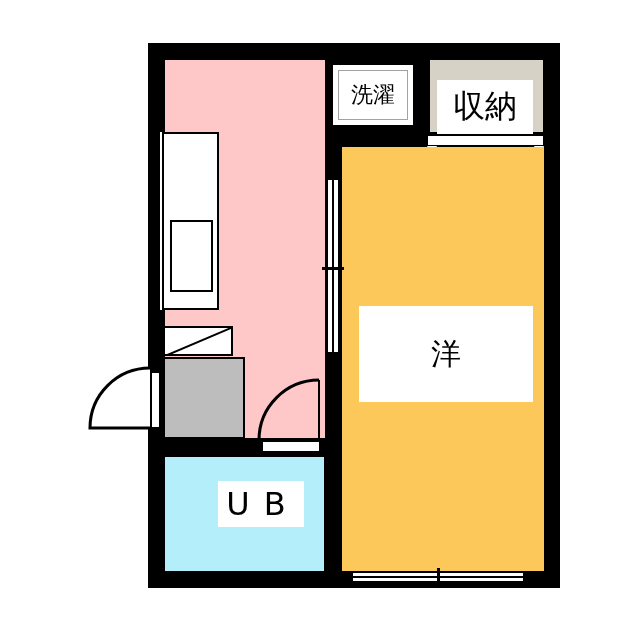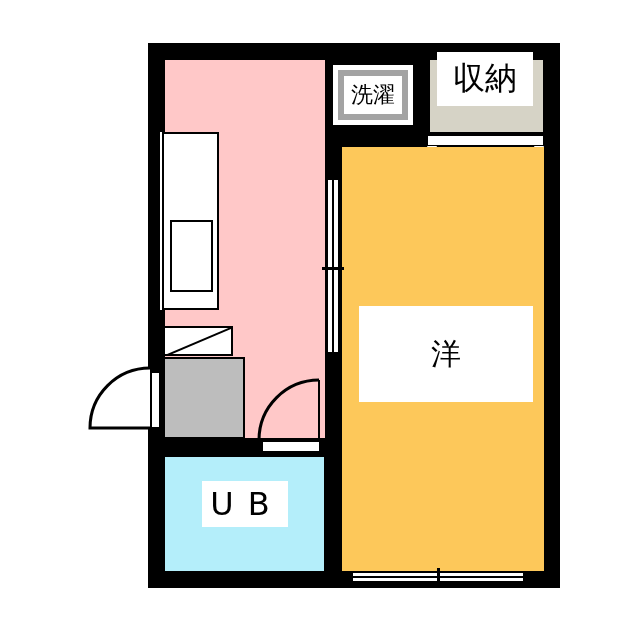--- a/index.html
+++ b/index.html
@@ -11,24 +11,24 @@
 </head>
 <body>
 
 <div class="abs" style="left:0;top:0;width:640px;height:640px;">
 
   <div class="abs wall" style="left:148px;top:43px;width:412px;height:545px;"></div>
 
   <div class="abs" style="left:165px;top:60px;width:160px;height:378px;background:#FFC8C8;"></div>
 
   <div class="abs" style="left:330px;top:62px;width:86px;height:66px;background:#fff;border:3px solid #000;"></div>
-  <div class="abs label" style="left:338px;top:70px;width:70px;height:50px;font-size:22px;border:6px solid #a3a3a3;">洗濯</div>
+  <div class="abs label" style="left:338px;top:70px;width:70px;height:50px;font-size:22px;border:1px solid #a3a3a3;">洗濯</div>
 
   <div class="abs" style="left:430px;top:60px;width:113px;height:72px;background:#D6D3C6;"></div>
-  <div class="abs label" style="left:437px;top:52px;width:96px;height:54px;font-size:32px;">収納</div>
+  <div class="abs label" style="left:437px;top:80px;width:96px;height:54px;font-size:32px;">収納</div>
   <div class="abs" style="left:428px;top:136px;width:115px;height:10px;background:#fff;border-bottom:1px solid #000;"></div>
   <div class="abs" style="left:427px;top:146px;width:0;height:0;border-left:5px solid transparent;border-right:5px solid transparent;border-top:12px solid #fff;"></div>
   <div class="abs" style="left:534px;top:146px;width:0;height:0;border-left:5px solid transparent;border-right:5px solid transparent;border-top:12px solid #fff;"></div>
 
   <div class="abs" style="left:342px;top:147px;width:202px;height:424px;background:#FDC85A;"></div>
   <div class="abs label" style="left:359px;top:306px;width:174px;height:96px;flex-direction:column;">
     <span style="font-size:30px;line-height:36px;">洋</span>
   </div>
 
   <div class="abs" style="left:326px;top:180px;width:14px;height:172px;background:#fff;border-left:2px solid #000;border-right:2px solid #000;">
@@ -53,20 +53,20 @@
     <path d="M64 2 A60 60 0 0 0 4 62 L64 62" fill="#fff" stroke="#000" stroke-width="3"></path>
   </svg>
 
   <svg class="abs" style="left:257px;top:378px;" width="66" height="66">
     <path d="M62 2 A60 60 0 0 0 2 62" fill="none" stroke="#000" stroke-width="3"></path>
     <line x1="62" y1="2" x2="62" y2="62" stroke="#000" stroke-width="2"></line>
   </svg>
   <div class="abs" style="left:262px;top:441px;width:58px;height:11px;background:#fff;border:1px solid #000;"></div>
 
   <div class="abs" style="left:165px;top:457px;width:159px;height:114px;background:#B4EEFA;"></div>
-  <div class="abs label" style="left:202px;top:481px;width:86px;height:46px;font-size:32px;letter-spacing:14px;padding-left:4px;">UB</div>
+  <div class="abs label" style="left:218px;top:481px;width:86px;height:46px;font-size:32px;letter-spacing:14px;padding-left:4px;">UB</div>
 
   <div class="abs" style="left:351px;top:571px;width:174px;height:12px;background:#fff;border:2px solid #000;">
     <div class="abs" style="left:0;top:3px;width:170px;height:2px;background:#000;"></div>
   </div>
   <div class="abs" style="left:437px;top:568px;width:3px;height:20px;background:#000;"></div>
 
 </div>
 
 </body></html>

